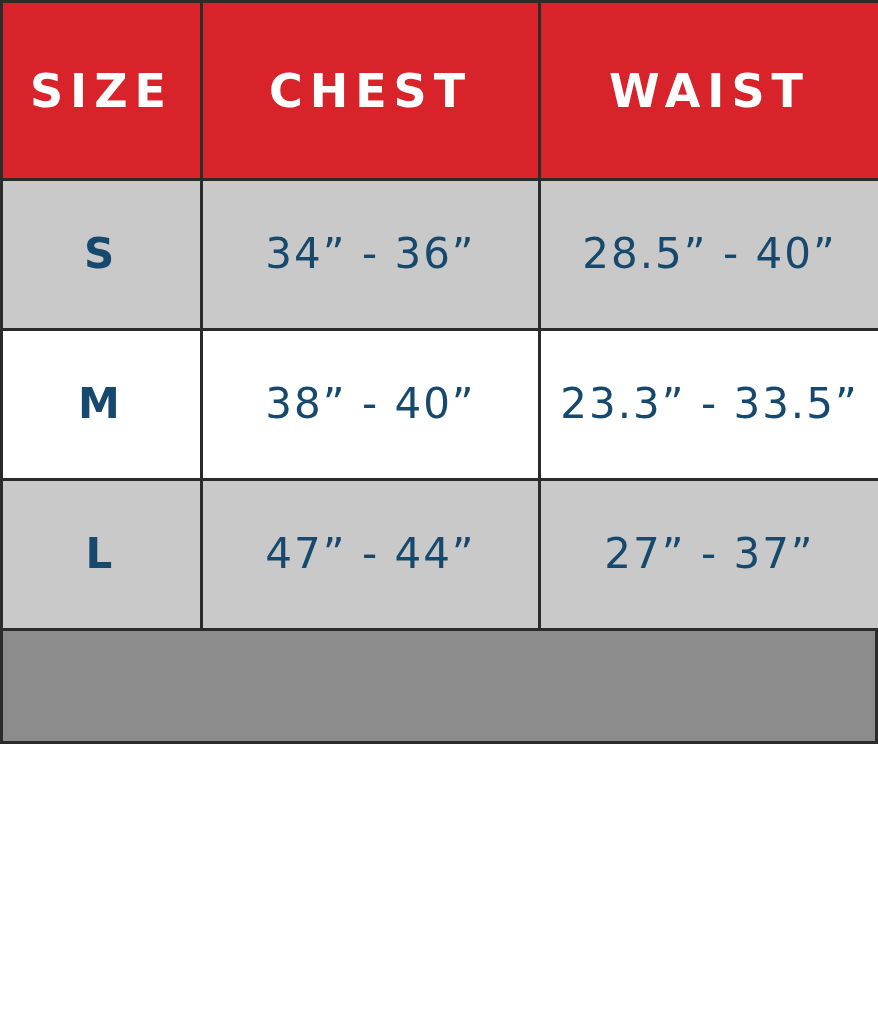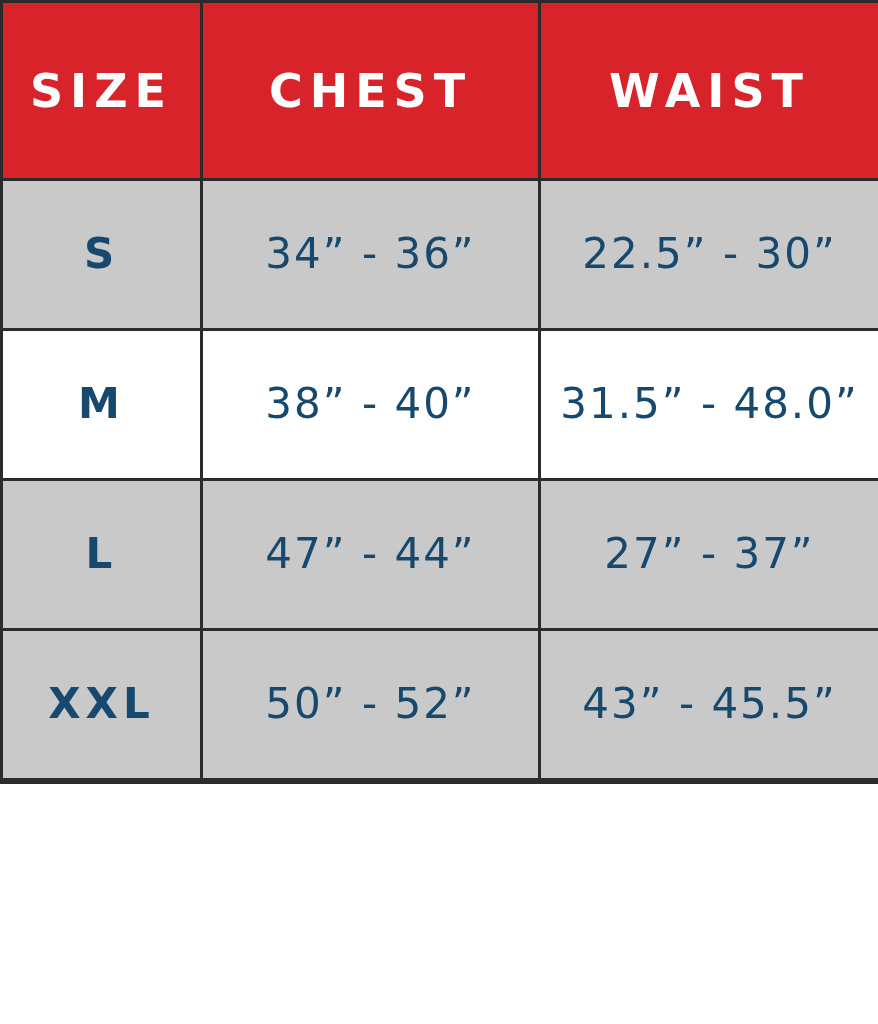--- a/index.html
+++ b/index.html
@@ -92,33 +92,28 @@
       <tr>
         <th>SIZE</th>
         <th>CHEST</th>
         <th>WAIST</th>
       </tr>
     </thead>
     <tbody>
       <tr class="shade">
         <td class="size-cell">S</td>
         <td>34” - 36”</td>
-        <td>22.5” - 30”</td>
+        <td>28.5” - 40”</td>
       </tr>
       <tr class="light">
         <td class="size-cell">M</td>
         <td>38” - 40”</td>
-        <td>31.5” - 48.0”</td>
+        <td>23.3” - 33.5”</td>
       </tr>
       <tr class="shade">
         <td class="size-cell">L</td>
         <td>47” - 44”</td>
         <td>27” - 37”</td>
-      </tr>
-      <tr class="shade">
-        <td class="size-cell">XXL</td>
-        <td>50” - 52”</td>
-        <td>43” - 45.5”</td>
       </tr>
     </tbody>
   </table>
   <div class="footer-bar"></div>
 </div>
 
 </body></html>

